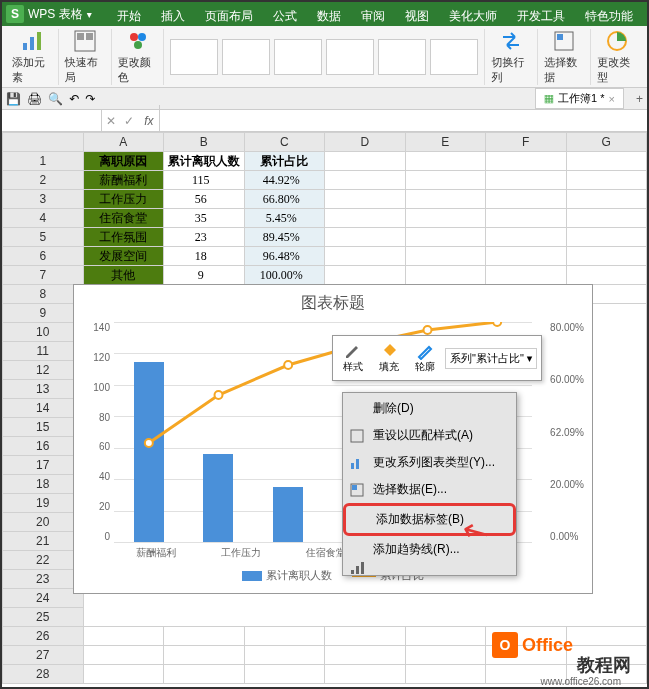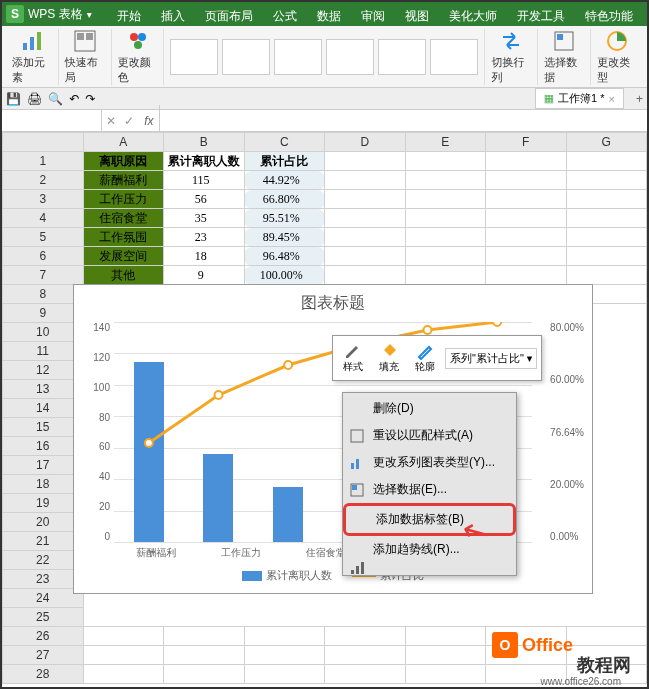--- a/index.html
+++ b/index.html
@@ -36,21 +36,21 @@
     .grid { border-collapse: collapse; width: 100%; }
     .grid th, .grid td { border: 1px solid #d0d0d0; text-align: center; font-size: 12px; height: 19px; }
     .grid th { background: #e8e8e8; font-weight: normal; color: #333; }
     .col-header th { width: 80px; }
     .row-header { background: #e8e8e8; width: 30px; font-weight: normal; }
     .corner { background: #e8e8e8; width: 30px; }
     .data-cell { font-family: SimSun, serif; }
     .header-cell { font-weight: bold; font-family: SimSun, serif; }
     .col-a { background: #4d7c0f; }
     .col-c { background: #e6f0f5; }
-    .num-right { text-align: right; padding-right: 6px; border-radius: 8px; }
+    .num-right { text-align: right; padding-right: 6px; }
     
     
     .chart-container { position: absolute; top: 282px; left: 71px; width: 520px; height: 310px; background: #fff; border: 1px solid #999; }
     .chart-title { text-align: center; font-size: 16px; font-family: SimSun, serif; padding: 8px; color: #555; }
     .chart-plot { position: relative; height: 220px; margin: 0 60px 0 40px; }
     .y-axis-left { position: absolute; left: -30px; top: 0; height: 100%; display: flex; flex-direction: column; justify-content: space-between; font-size: 10px; color: #666; text-align: right; width: 26px; }
     .y-axis-right { position: absolute; right: -52px; top: 0; height: 100%; display: flex; flex-direction: column; justify-content: space-between; font-size: 10px; color: #666; margin-left: 48px; }
     .gridlines { position: absolute; width: 100%; height: 100%; }
     .gridline { position: absolute; width: 100%; border-top: 1px solid #e0e0e0; }
     .bars { position: absolute; width: 100%; height: 100%; display: flex; justify-content: space-around; align-items: flex-end; }
@@ -236,21 +236,21 @@
           <td class="data-cell col-c num-right">66.80%</td>
           <td></td>
           <td></td>
           <td></td>
           <td></td>
         </tr>
     <tr>
           <th class="row-header">4</th>
           <td class="data-cell col-a">住宿食堂</td>
           <td class="data-cell num-right">35</td>
-          <td class="data-cell col-c num-right">95.51%</td>
+          <td class="data-cell col-c num-right">5.45%</td>
           <td></td>
           <td></td>
           <td></td>
           <td></td>
         </tr>
     <tr>
           <th class="row-header">5</th>
           <td class="data-cell col-a">工作氛围</td>
           <td class="data-cell num-right">23</td>
           <td class="data-cell col-c num-right">89.45%</td>
@@ -384,21 +384,21 @@
       <span>100</span>
       <span>80</span>
       <span>60</span>
       <span>40</span>
       <span>20</span>
       <span>0</span>
     </div>
     <div class="y-axis-right">
       <span>80.00%</span>
       <span>60.00%</span>
-      <span>76.64%</span>
+      <span>62.09%</span>
       <span>20.00%</span>
       <span>0.00%</span>
     </div>
     <div class="gridlines">
       <div class="gridline" style="top:0%"></div>
         <div class="gridline" style="top:14.3%"></div>
         <div class="gridline" style="top:28.6%"></div>
         <div class="gridline" style="top:42.9%"></div>
         <div class="gridline" style="top:57.1%"></div>
         <div class="gridline" style="top:71.4%"></div>

